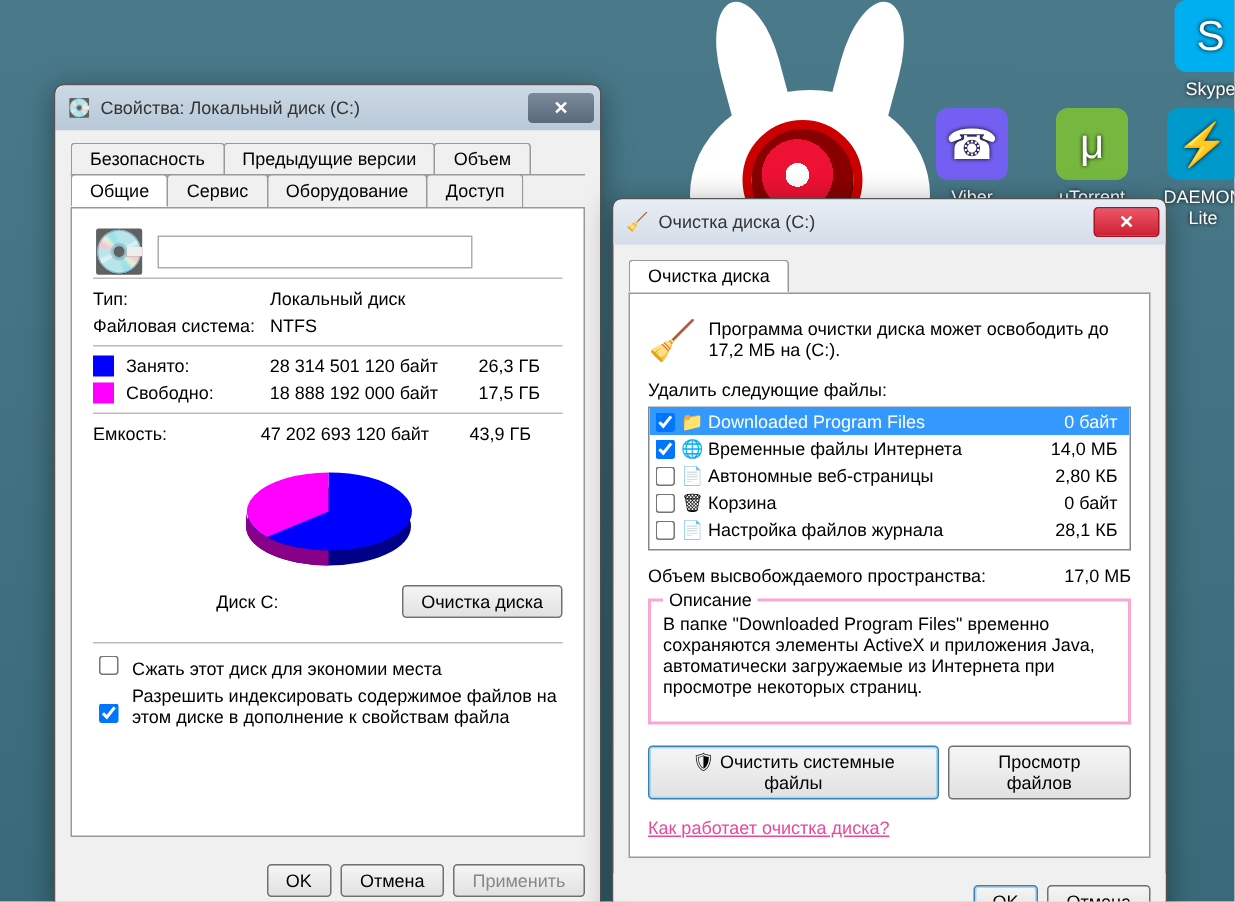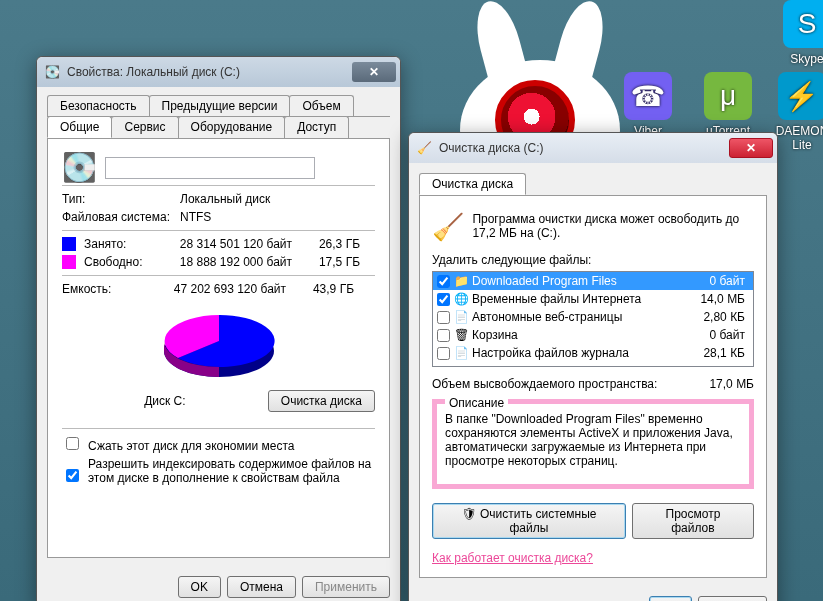--- a/index.html
+++ b/index.html
@@ -58,21 +58,21 @@
 .clean-inner { padding: 10px; }
 .fileset { background: #fff; border: 1px solid #999; padding: 12px; }
 .filelist { border: 1px solid #828790; background: white; height: 96px; overflow: auto; }
 .filelist .frow { display: flex; align-items: center; height: 18px; padding: 0 4px; gap: 4px; }
 .filelist .frow.sel { background: #3399ff; color: white; }
 .filelist .frow .fname { flex: 1; white-space: nowrap; overflow: hidden; text-overflow: ellipsis; }
 .filelist .frow .fsize { text-align: center; padding-right: 4px; }
 .filelist input[type=checkbox]{ margin:0; }
 .ficon { width: 14px; text-align: center; }
 
-.group { border: 5px solid #f9a8d4; padding: 8px; margin-top: 8px; position: relative; }
+.group { border: 2px solid #f9a8d4; padding: 8px; margin-top: 8px; position: relative; }
 .group .gtitle { position: absolute; top: -8px; left: 8px; background: #fff; padding: 0 4px; }
 
 .totrow { display: flex; justify-content: space-between; margin: 10px 0 4px; }
 
 a.link { color: #ec4899; }
 
 .checkbox-row { display: flex; align-items: flex-end; gap: 6px; margin: 4px 0; }
 .checkbox-row input { margin-top: 2px; }
 
 </style>

